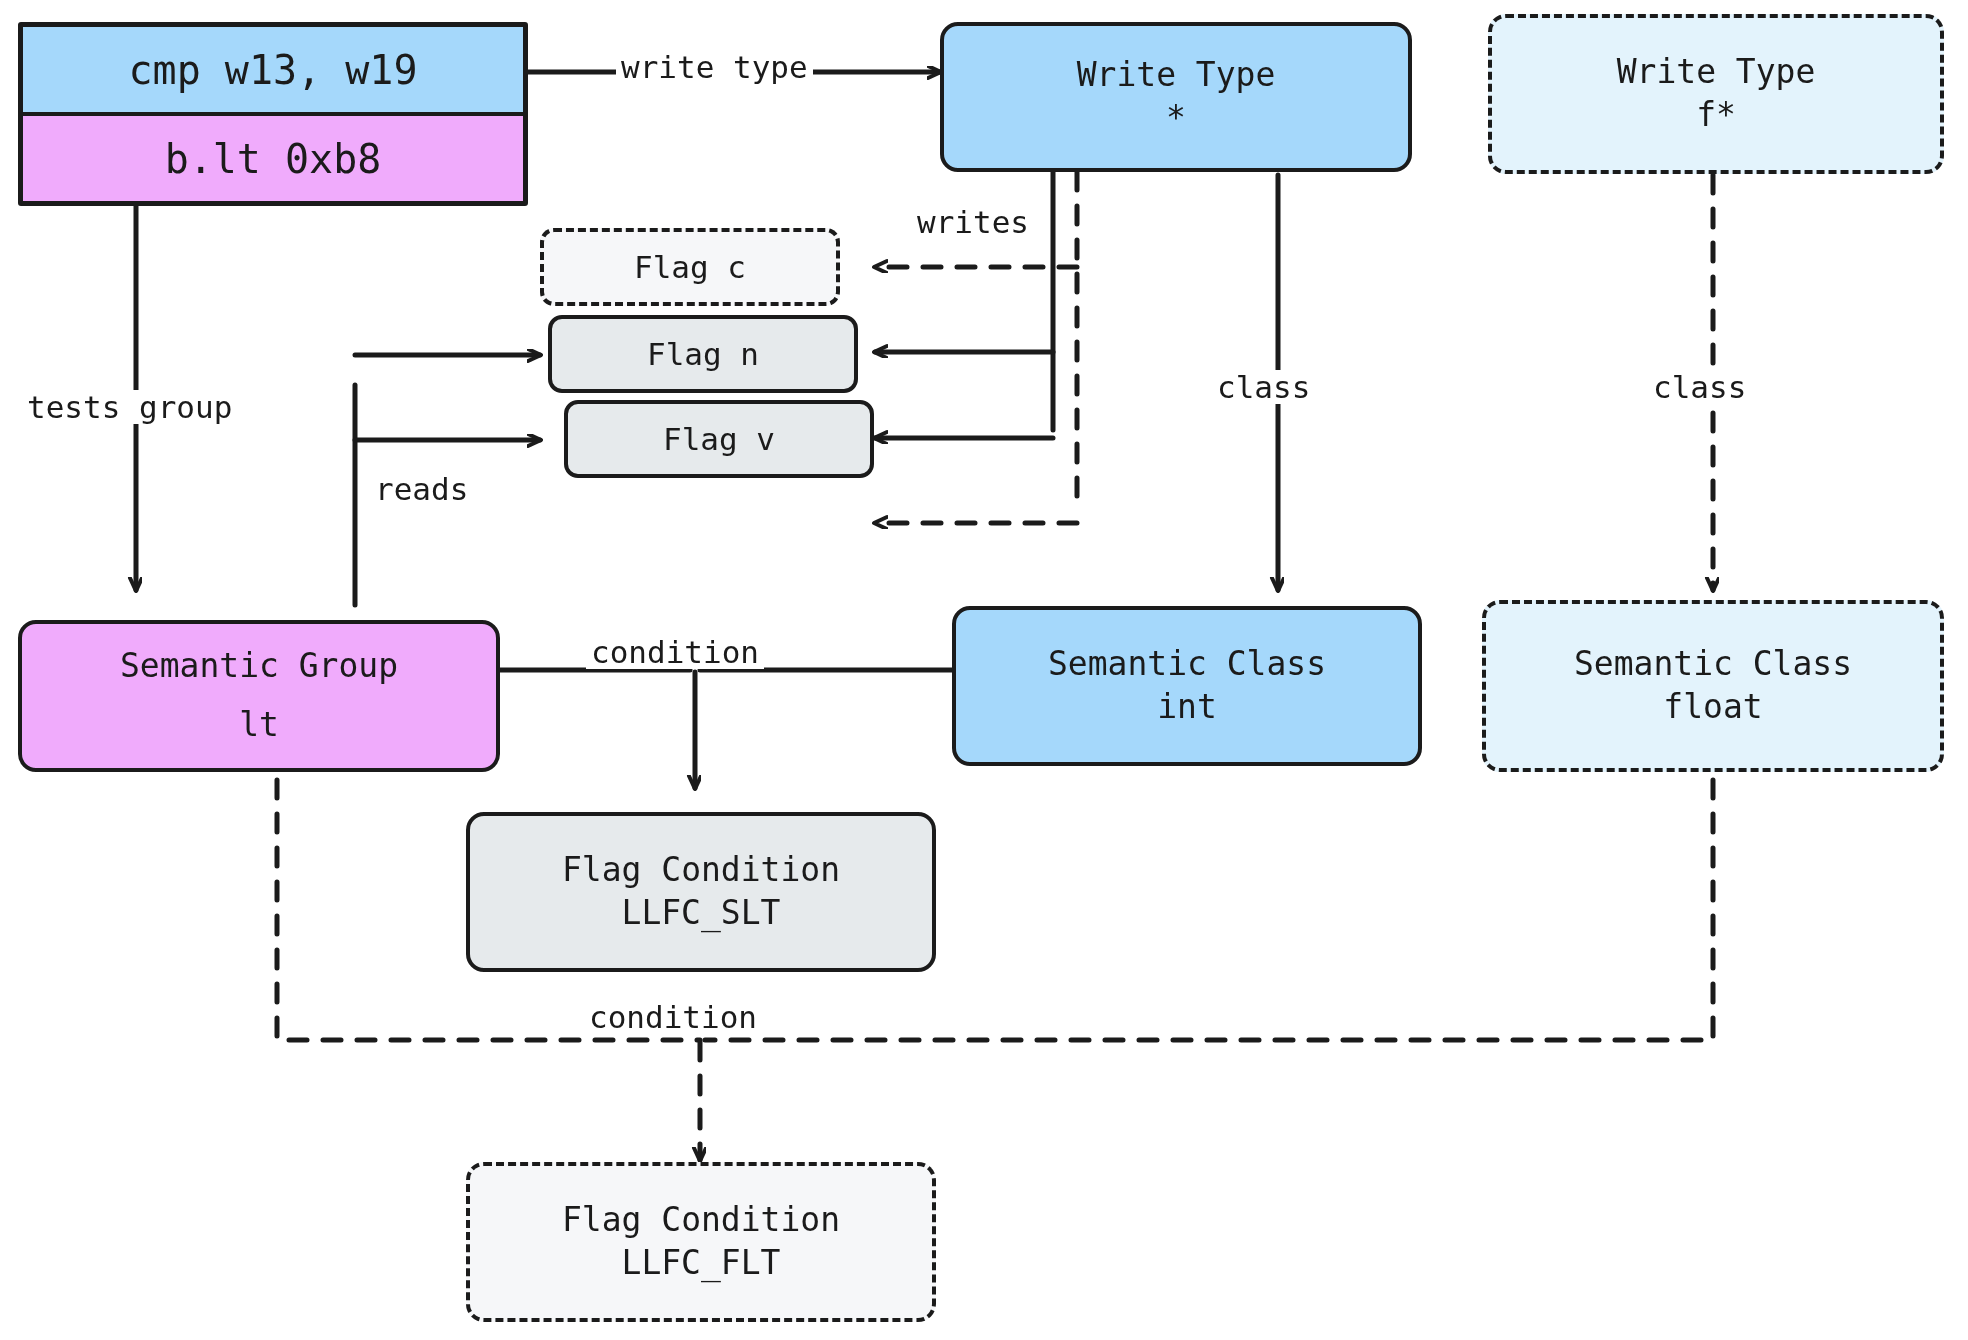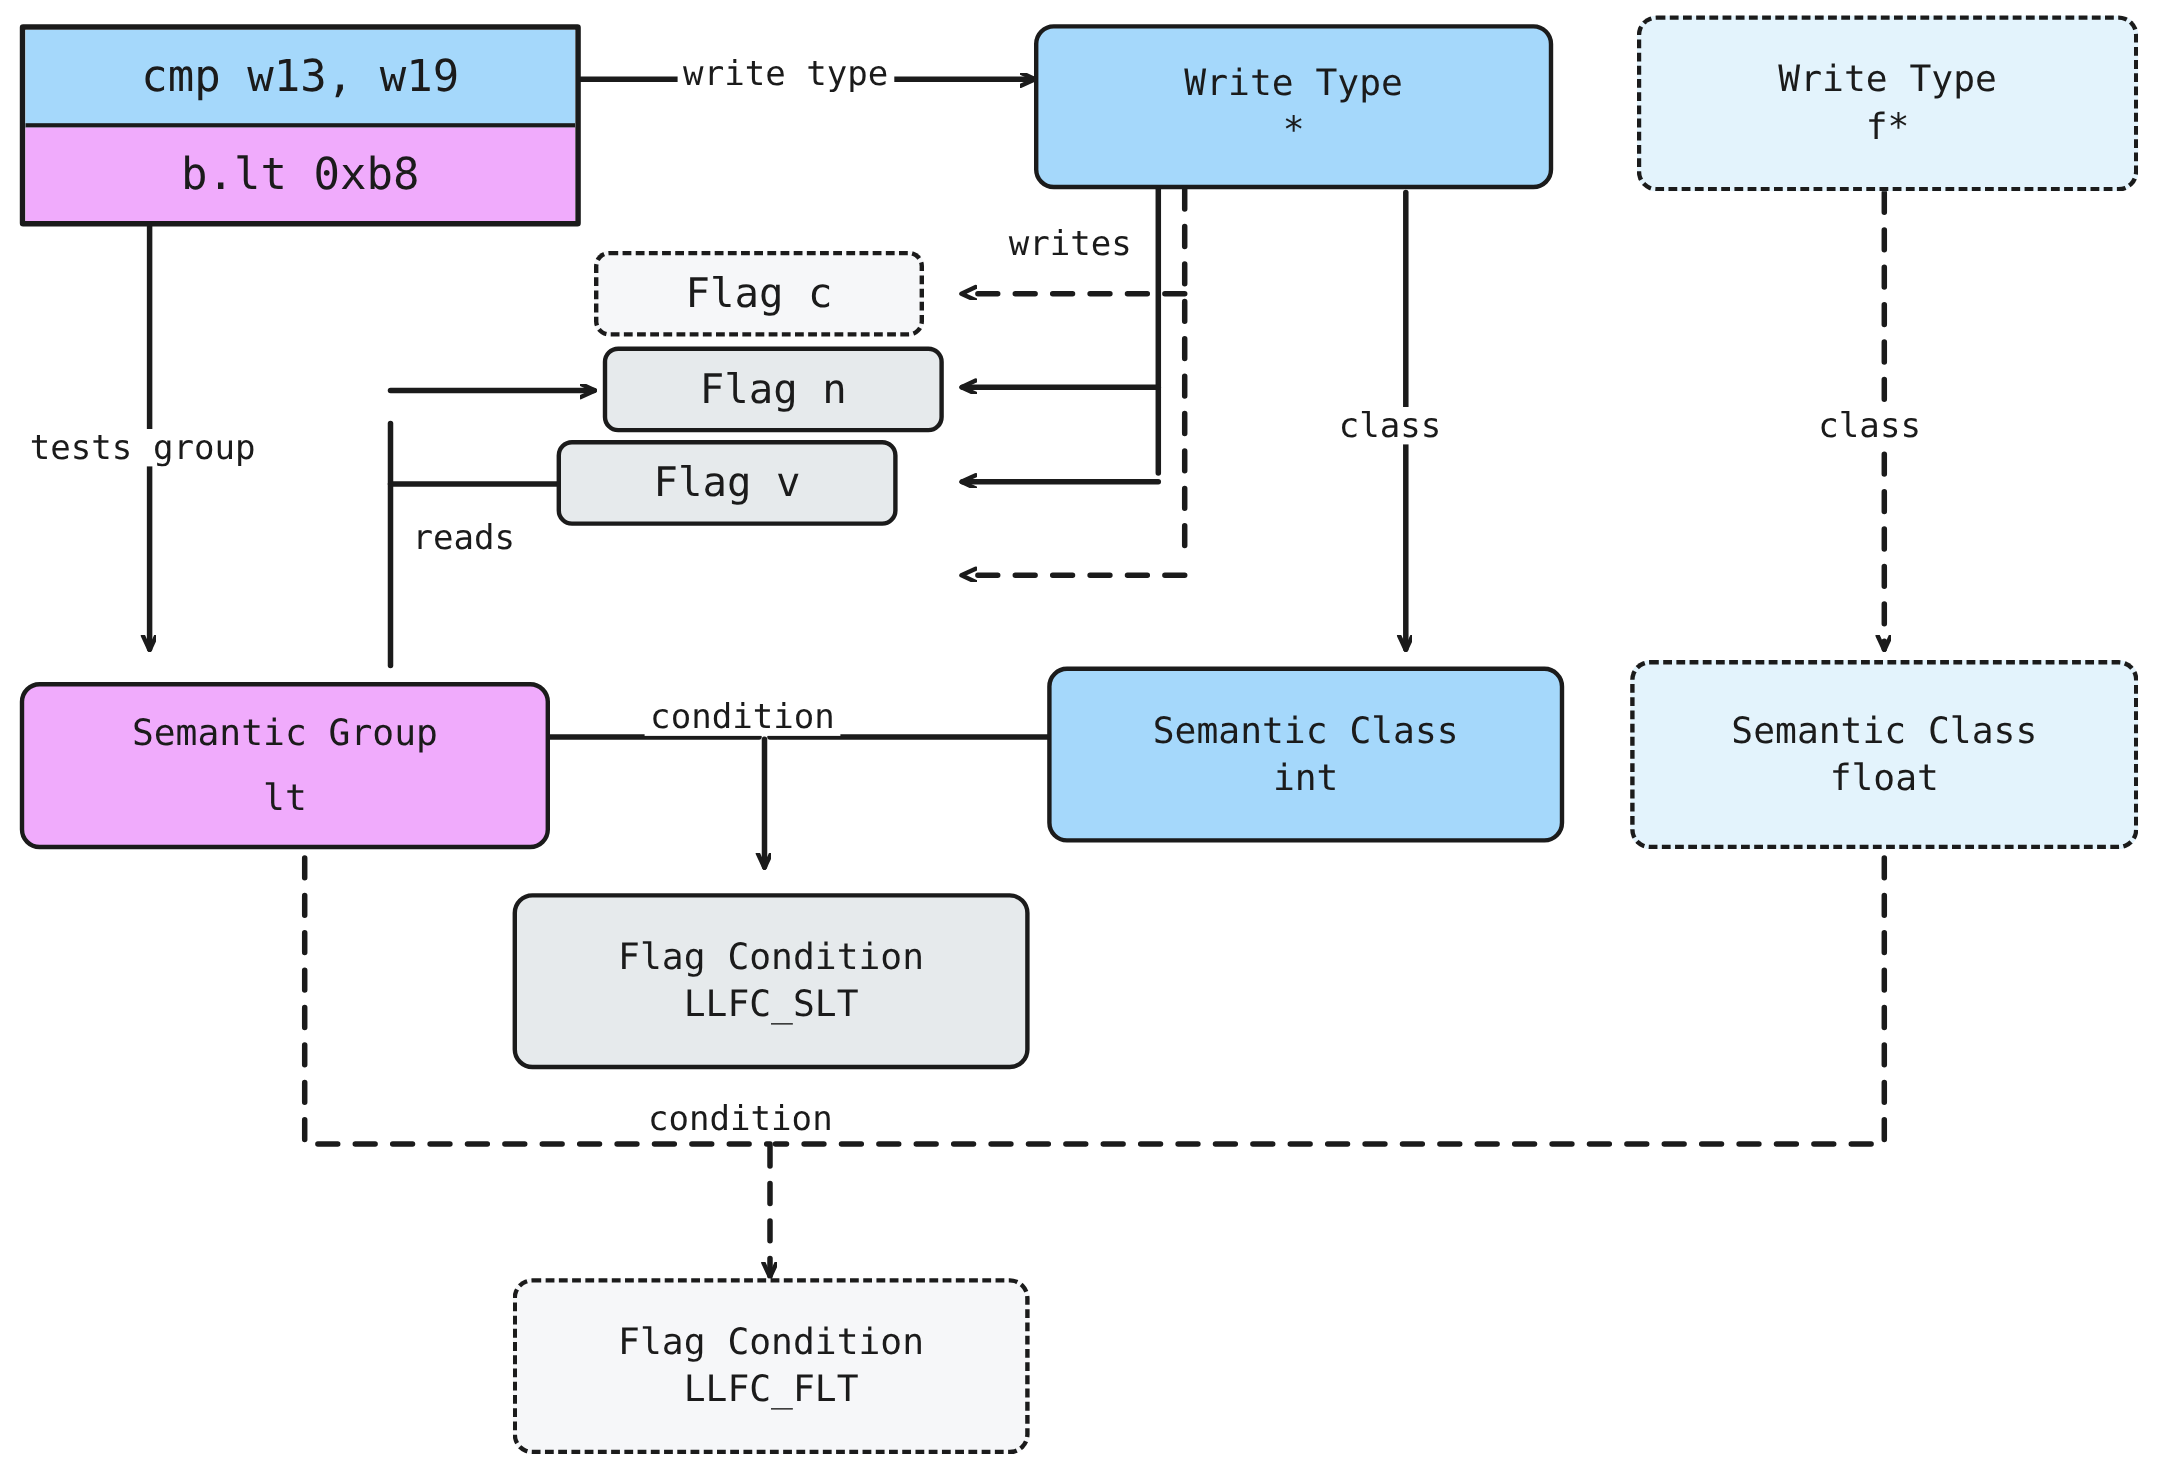--- a/index.html
+++ b/index.html
@@ -64,21 +64,21 @@
   .fill-blue   { background: #a5d8fb; }
   .fill-orange { background: #f0abfc; }
   .fill-gray   { background: #e6eaec; }
   .fill-palegray { background: #f6f7f9; }
   .fill-paleblue { background: #e3f3fc; }
 
   .dashed { border-style: dashed; border-width: 4px; }
 
   .flag {
     border-radius: 14px;
-    font-size: 37px;
+    font-size: 31px;
   }
 
   .edge-label {
     position: absolute;
     font-family: "DejaVu Sans Mono", "Liberation Mono", monospace;
     font-size: 31px;
     color: #1b1b1b;
     background: #ffffff;
     white-space: nowrap;
     padding: 0 5px;
@@ -158,21 +158,21 @@
   </div>
 
   <div class="node flag dashed fill-palegray" style="left:540px; top:228px; width:300px; height:78px;">
     <span>Flag c</span>
   </div>
 
   <div class="node flag fill-gray" style="left:548px; top:315px; width:310px; height:78px;">
     <span>Flag n</span>
   </div>
 
-  <div class="node flag fill-gray" style="left:506px; top:400px; width:310px; height:78px;">
+  <div class="node flag fill-gray" style="left:564px; top:400px; width:310px; height:78px;">
     <span>Flag v</span>
   </div>
 
 
   <div class="node fill-orange" style="left:18px; top:620px; width:482px; height:152px;gap:16px;">
     <span class="title-2">Semantic Group</span>
     <span class="sub-2">lt</span>
   </div>
 
   <div class="node fill-blue" style="left:952px; top:606px; width:470px; height:160px;">

